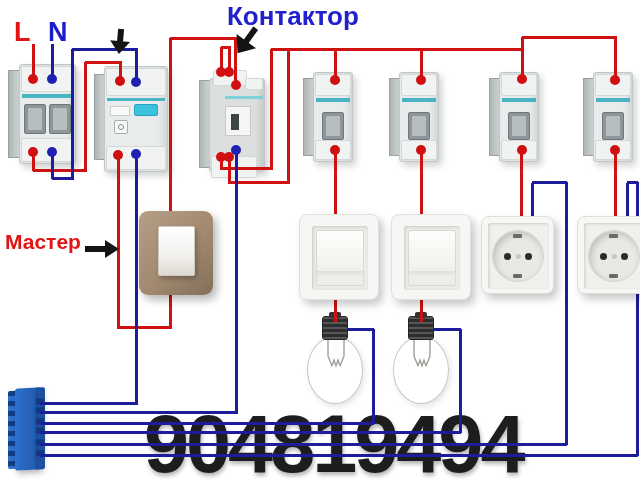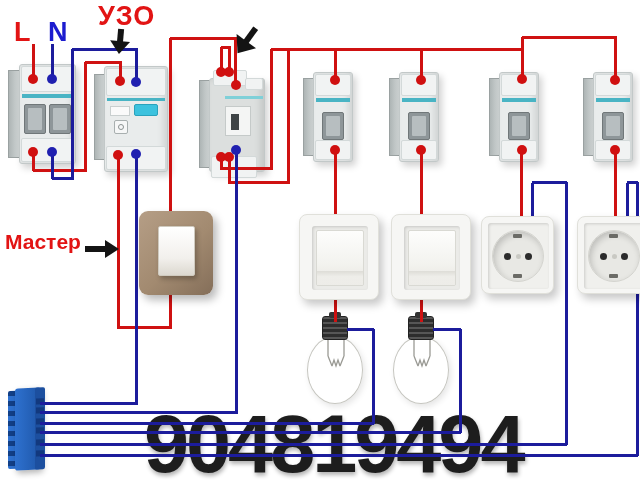--- a/index.html
+++ b/index.html
@@ -242,21 +242,21 @@
     <div class="scircle" style="left:10px;top:13px;width:52px;height:52px;"></div>
     <div class="shole" style="left:22px;top:36px;"></div>
     <div class="shole" style="left:43px;top:36px;"></div>
     <div class="sclip" style="left:31px;top:17px;"></div>
     <div class="sclip" style="left:31px;top:57px;"></div>
     <div class="sdot" style="left:34px;top:37px;"></div>
   </div>
 
   <div class="lab" id="lab-l">L</div>
   <div class="lab" id="lab-n">N</div>
-  <div class="lab" id="lab-uzo">УЗО</div>
+  <div class="lab" id="lab-cont">Контактор</div>
   <div class="lab" id="lab-m1">Мастер</div>
 
   <div class="arr" id="arr-uzo">
       <div class="shaft"></div>
       <div class="head"></div>
     </div>
   <div class="arr" id="arr-cont">
       <div class="shaft"></div>
       <div class="head"></div>
     </div>

